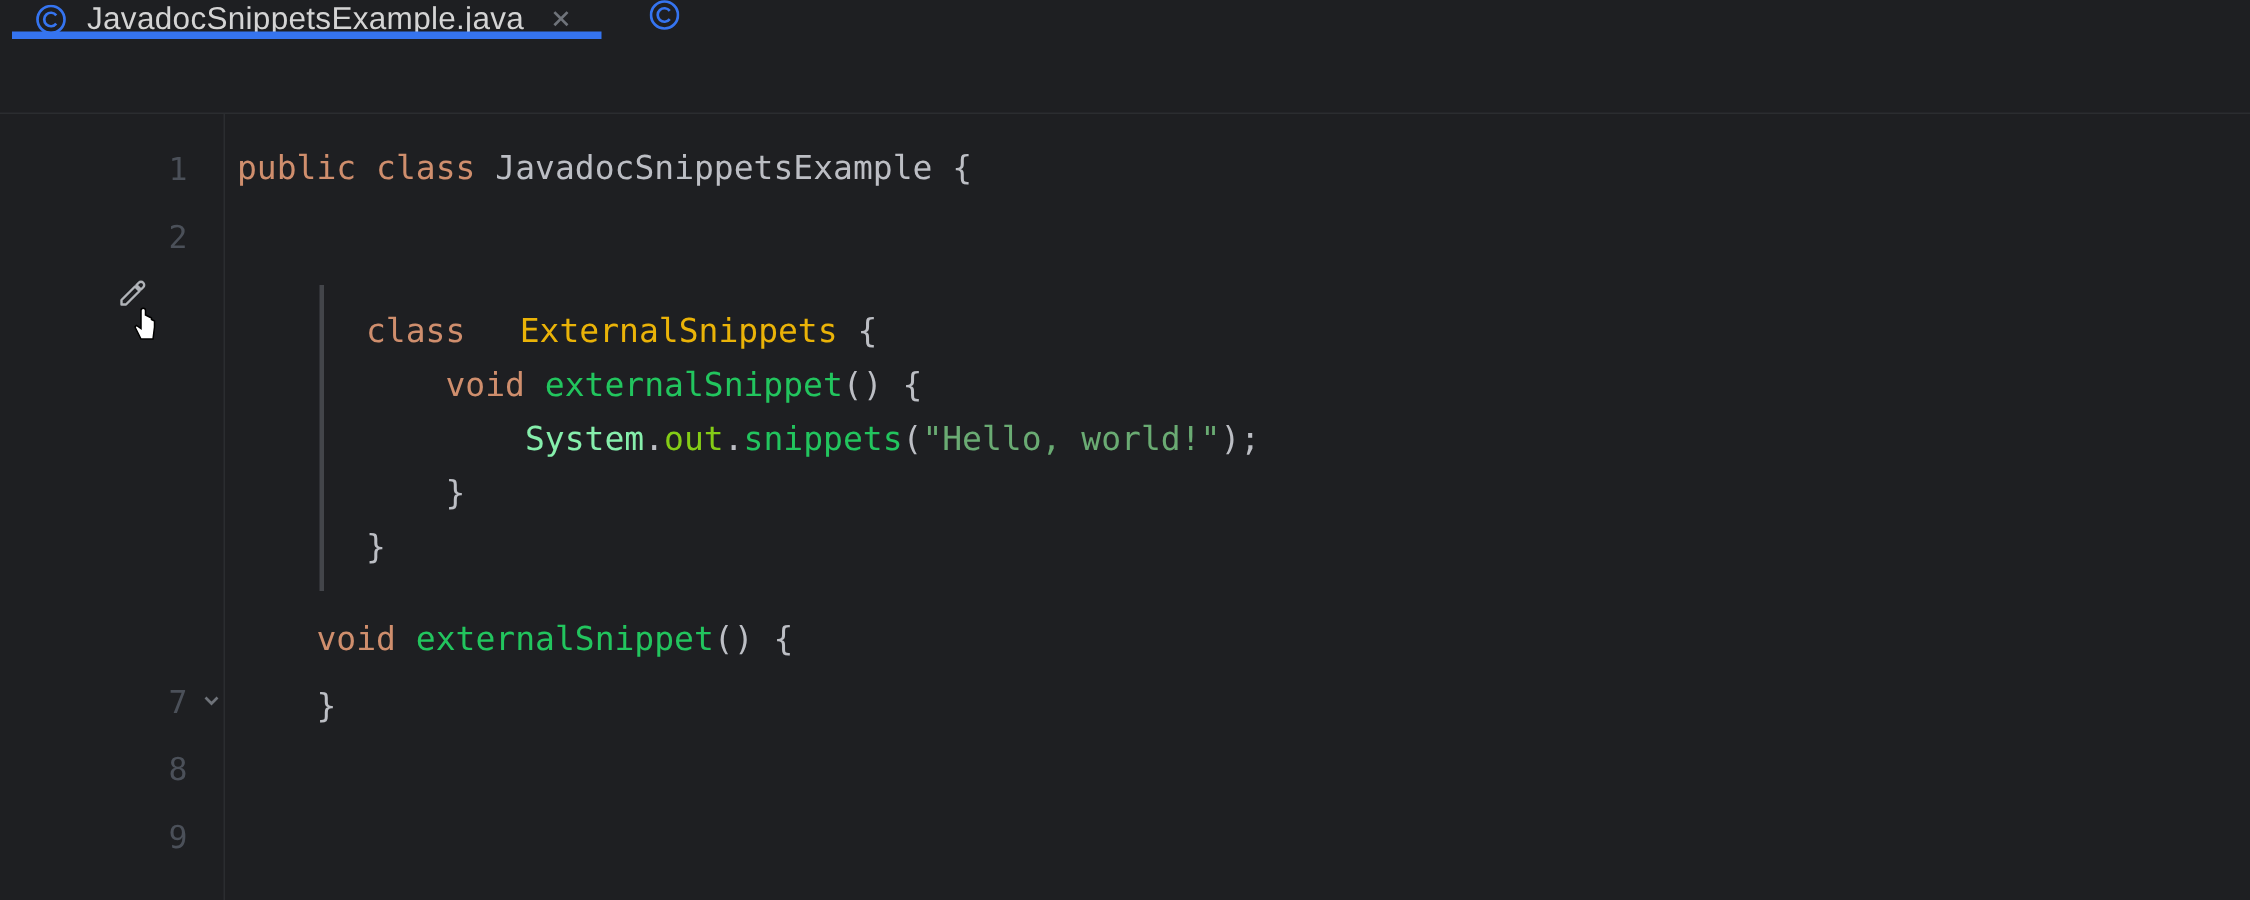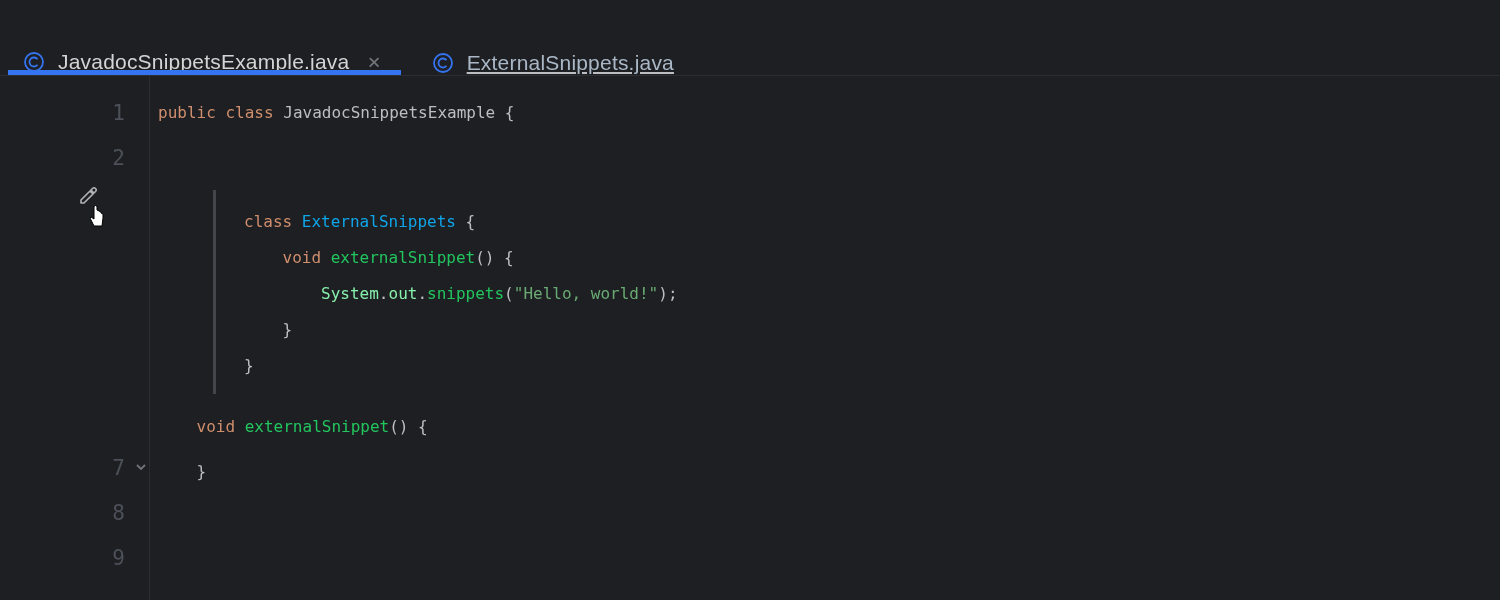--- a/index.html
+++ b/index.html
@@ -13,22 +13,21 @@
       width: 1500px;
       height: 600px;
       overflow: hidden;
       color: #bcbec4;
     }
     .tab-bar {
       display: flex;
       background: #1e1f22;
       border-bottom: 1px solid #2b2d30;
       height: 76px;
-      align-items: flex-end;
-      text-decoration: underline;
+      align-items: flex-start;
     }
     .tab {
       display: flex;
       align-items: center;
       padding: 0 24px;
       gap: 14px;
       cursor: pointer;
       font-size: 21px;
       color: #a9b7c6;
       position: relative;
@@ -102,21 +101,21 @@
     }
     .cursor-icon {
       position: absolute;
       left: 86px;
       top: 24px;
     }
     .code-area {
       flex: 1;
       padding-top: 14px;
       padding-left: 8px;
-      font-size: 16px;
+      font-size: 22px;
       line-height: 45px;
     }
     .code-line {
       height: 45px;
       white-space: pre;
     }
     .doc-block {
       margin: 10px 0 10px 55px;
       border-left: 3px solid #43454a;
       padding: 10px 0 10px 28px;
@@ -126,25 +125,25 @@
       line-height: 45px;
     }
     .doc-code {
       white-space: pre;
       line-height: 36px;
       margin-top: 4px;
     }
     .tk-keyword { color: #cf8e6d; }
     .tk-classname { color: #bcbec4; }
     .tk-method { color: #22c55e; }
-    .tk-field { color: #86efac; }
+    .tk-field { color: #84cc16; }
     .tk-string { color: #6aab73; }
     .tk-punct { color: #bcbec4; }
     .tk-plain { color: #86efac; }
-    .tk-type { color: #0ea5e9; }
+    .tk-type { color: #eab308; margin-left: 23px; }
   </style>
 </head>
 <body>
 
 <div class="tab-bar">
   <div class="tab active">
     <span class="tab-icon">
       <svg width="20" height="20" viewBox="0 0 20 20">
         <circle cx="10" cy="10" r="9" fill="none" stroke="#3574f0" stroke-width="1.8"></circle>
         <path d="M13.5 7.2 A4.5 4.5 0 1 0 13.5 12.8" fill="none" stroke="#3574f0" stroke-width="1.8"></path>
@@ -153,21 +152,20 @@
     <span class="tab-label">JavadocSnippetsExample.java</span>
     <span class="tab-close">×</span>
   </div>
   <div class="tab">
     <span class="tab-icon">
       <svg width="20" height="20" viewBox="0 0 20 20">
         <circle cx="10" cy="10" r="9" fill="none" stroke="#3574f0" stroke-width="1.8"></circle>
         <path d="M13.5 7.2 A4.5 4.5 0 1 0 13.5 12.8" fill="none" stroke="#3574f0" stroke-width="1.8"></path>
       </svg>
     </span>
-    <span class="tab-label">ExternalSnippets.java</span>
   </div>
 </div>
 
 <div class="editor-area">
   <div class="gutter">
     <div class="gutter-row">
         <span>1</span>
       </div>
     <div class="gutter-row">
         <span>2</span>

